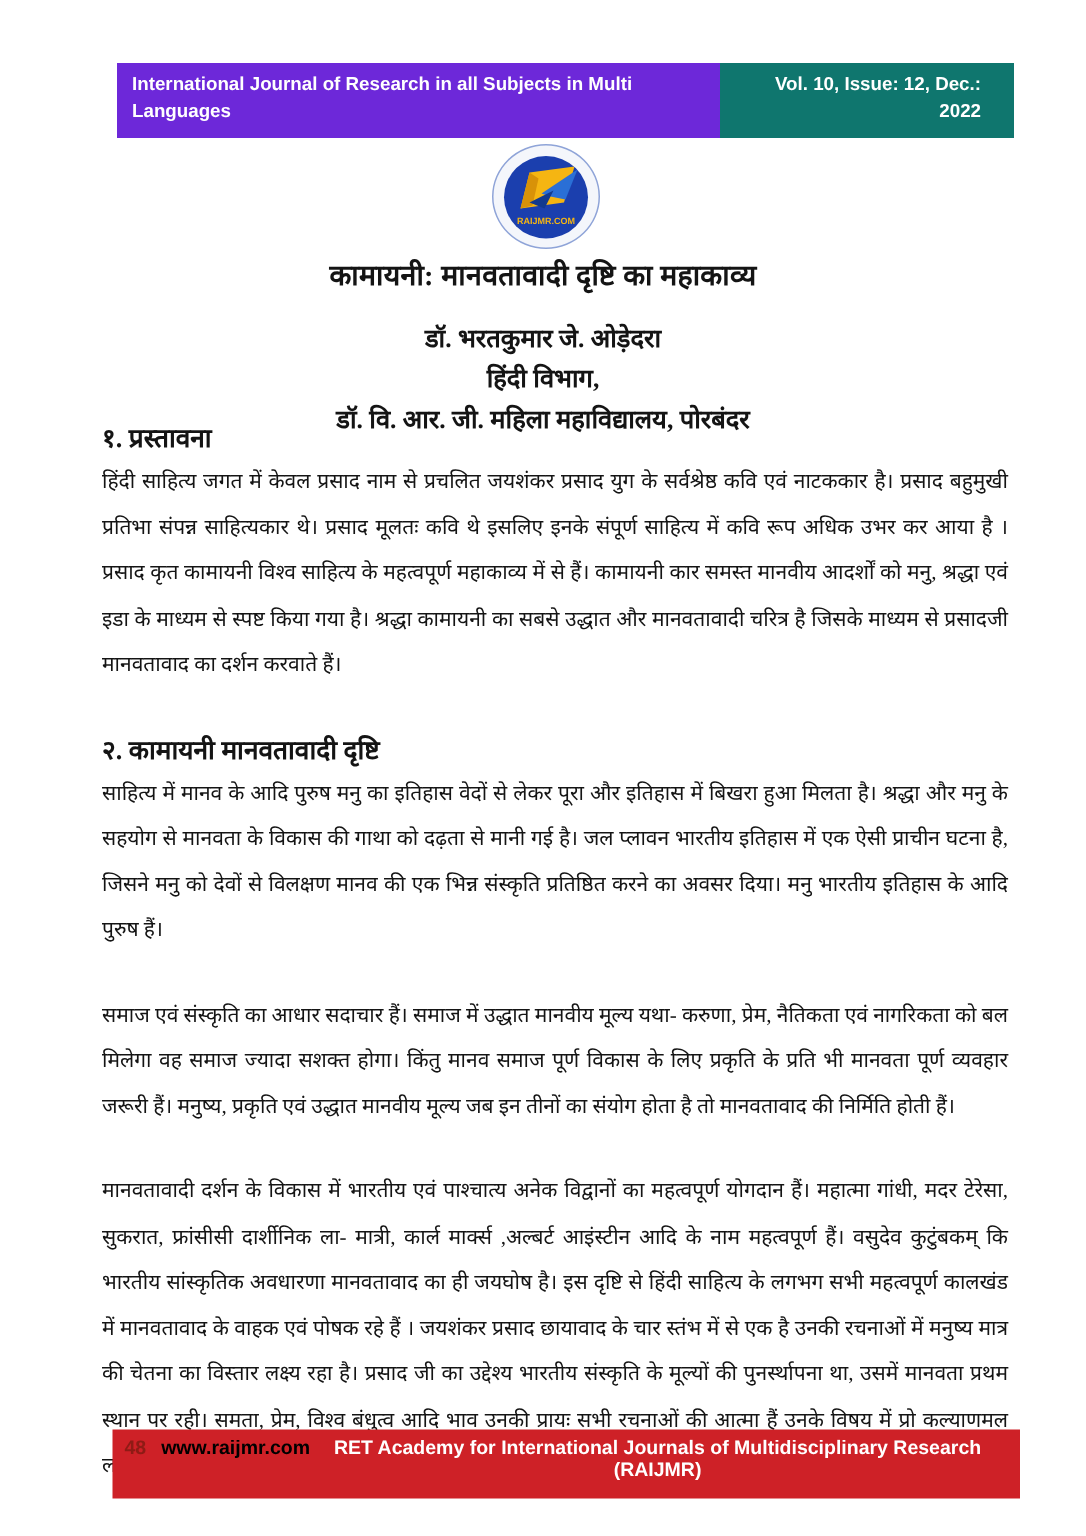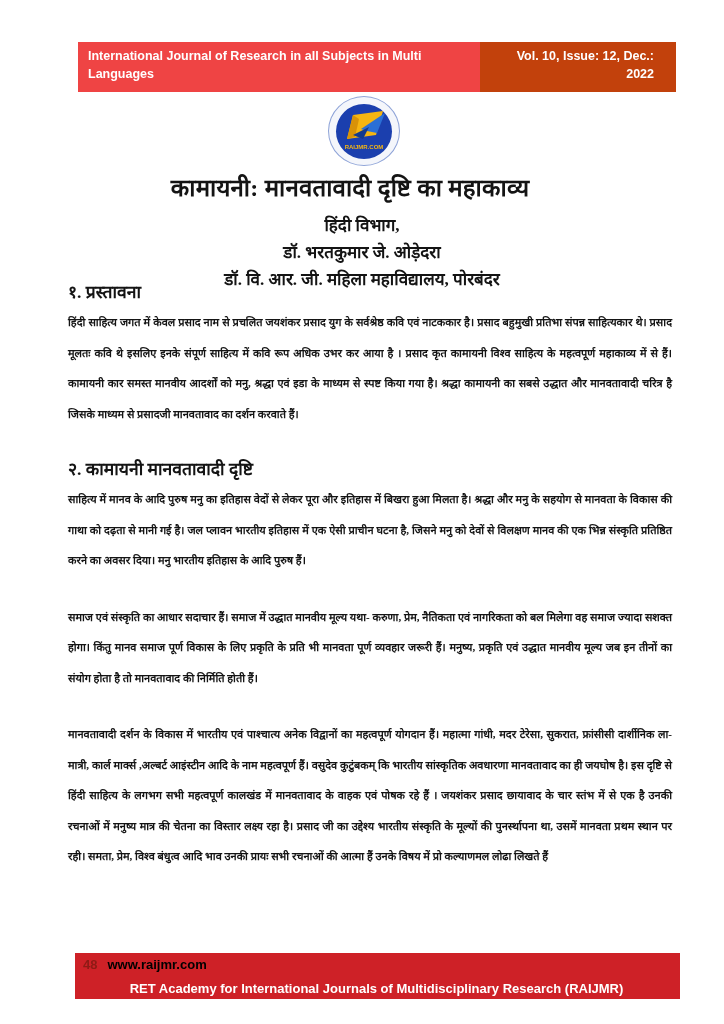--- a/index.html
+++ b/index.html
@@ -17,31 +17,31 @@
   
   .header {
     position: absolute;
     left: 78px; top: 42px;
     width: 598px; height: 50px;
     display: flex;
     font-family: "Liberation Sans", "DejaVu Sans", sans-serif;
   }
   .header-left {
     width: 402px; height: 100%;
-    background: #ef4444;
+    background: #6d28d9;
     color: #ffffff;
     font-size: 12.5px;
     font-weight: bold;
     padding: 5px 8px 4px 10px;
     display: flex; flex-direction: column; justify-content: space-between;
     line-height: 1.45;
   }
   .header-right {
     width: 196px; height: 100%;
-    background: #c2410c;
+    background: #0f766e;
     color: #ffffff;
     font-size: 12.5px;
     font-weight: bold;
     padding: 5px 22px 4px 6px;
     display: flex; flex-direction: column; justify-content: space-between;
     text-align: right;
     line-height: 1.45;
   }
   
   .logo {
@@ -60,24 +60,24 @@
   .logo-inner {
     width: 56px; height: 55px;
     border-radius: 50%;
     background: #1b3fae;
     display: flex; align-items: center; justify-content: center;
     overflow: hidden;
   }
   
   .title {
     position: absolute;
-    left: 56px; top: 170px;
+    left: 68px; top: 170px;
     width: 588px;
     text-align: center;
-    font-size: 24px;
+    font-size: 19px;
     font-weight: bold;
     letter-spacing: 0.2px;
   }
   .author-block {
     position: absolute;
     left: 68px; top: 212px;
     width: 588px;
     text-align: center;
     font-size: 17px;
     font-weight: bold;
@@ -89,38 +89,38 @@
     position: absolute;
     left: 68px; top: 278px;
     width: 604px;
   }
   .section-heading {
     font-size: 17.5px;
     font-weight: bold;
     line-height: 29px;
   }
   .para {
-    font-size: 11px;
-    font-weight: 700;
+    font-size: 14px;
+    font-weight: 400;
     line-height: 30.5px;
     text-align: justify;
     margin-bottom: 26px;
   }
   
   .footer {
     position: absolute;
     left: 75px; top: 953px;
     width: 605px; height: 46px;
     background: #ce2127;
     color: #ffffff;
     font-family: "Liberation Sans", "DejaVu Sans", sans-serif;
     font-size: 13px;
     font-weight: bold;
     padding: 4px 10px 3px 8px;
-    display: flex; flex-direction: column; justify-content: space-between;
+    display: flex; flex-direction: row; justify-content: space-between;
   }
   .footer-row1 { display: flex; align-items: baseline; }
   .footer-pagenum { color: #8e1b15; margin-right: 10px; }
   .footer-line1 { flex: 1; }
   .footer-website { color: #000000; }
   .footer-row2 { text-align: center; }
 </style>
 </head>
 <body>
 
@@ -145,22 +145,22 @@
           <polygon points="14,28 30,20 24,32" fill="#123a8f"></polygon>
           <text x="25" y="42" text-anchor="middle" font-size="6" font-family="Liberation Sans, sans-serif" font-weight="bold" fill="#f5b512">RAIJMR.COM</text>
         </svg>
       </div>
     </div>
   </div>
 
   <h1 class="title">कामायनी: मानवतावादी दृष्टि का महाकाव्य</h1>
 
   <div class="author-block">
+    <span class="line">डॉ. भरतकुमार जे. ओड़ेदरा</span>
     <span class="line">हिंदी विभाग,</span>
-    <span class="line">डॉ. भरतकुमार जे. ओड़ेदरा</span>
     <span class="line">डॉ. वि. आर. जी. महिला महाविद्यालय, पोरबंदर</span>
   </div>
 
   <div class="body-text">
 
     <div class="section-heading">१. प्रस्तावना</div>
     <p class="para">हिंदी साहित्य जगत में केवल प्रसाद नाम से प्रचलित जयशंकर प्रसाद युग के सर्वश्रेष्ठ कवि एवं नाटककार है। प्रसाद बहुमुखी प्रतिभा संपन्न साहित्यकार थे। प्रसाद मूलतः कवि थे इसलिए इनके संपूर्ण साहित्य में कवि रूप अधिक उभर कर आया है । प्रसाद  कृत कामायनी विश्व साहित्य के महत्वपूर्ण महाकाव्य में से हैं। कामायनी कार समस्त मानवीय आदर्शों को मनु, श्रद्धा एवं इडा के माध्यम से स्पष्ट किया गया है। श्रद्धा कामायनी का सबसे  उद्धात और मानवतावादी चरित्र है जिसके माध्यम से प्रसादजी मानवतावाद का दर्शन करवाते हैं।</p>
 
     <div class="section-heading">२. कामायनी मानवतावादी दृष्टि</div>
     <p class="para">साहित्य में मानव के आदि पुरुष मनु का इतिहास वेदों से लेकर पूरा और इतिहास में बिखरा हुआ मिलता है। श्रद्धा और मनु के सहयोग से मानवता के विकास की गाथा को दढ़ता से मानी गई है। जल प्लावन भारतीय इतिहास में एक ऐसी प्राचीन घटना है, जिसने मनु को देवों से विलक्षण मानव की एक भिन्न संस्कृति प्रतिष्ठित करने का अवसर दिया। मनु भारतीय इतिहास के आदि पुरुष हैं।</p>

